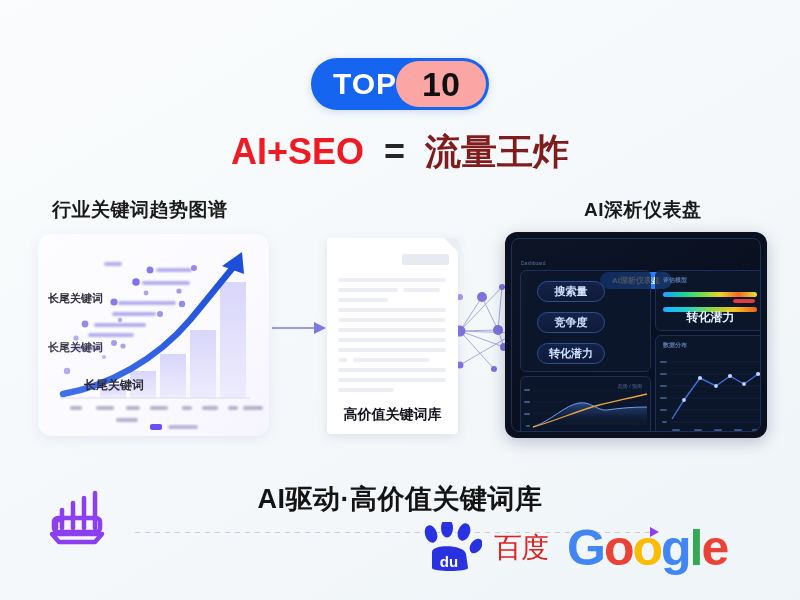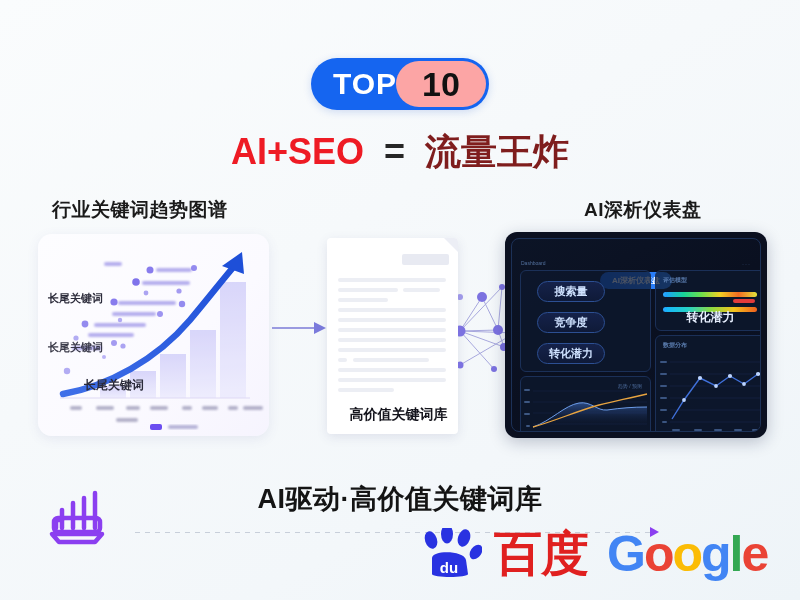--- a/index.html
+++ b/index.html
@@ -80,21 +80,21 @@
     position: absolute; right: 0; top: 0; width: 0; height: 0;
     border-left: 14px solid transparent; border-top: 14px solid #eceef5;
   }
   .doc-lines { position: absolute; left: 11px; top: 40px; width: 108px; }
   .dl { height: 4px; background: #eceef4; border-radius: 2px; margin-bottom: 6px; }
   .doc-head-block {
     position: absolute; right: 9px; top: 16px; width: 47px; height: 11px;
     background: #e8eaf2; border-radius: 2px;
   }
   .doc-caption {
-    position: absolute; left: 6px; bottom: 10px; width: 100%;
+    position: absolute; left: 0; bottom: 10px; width: 100%;
     text-align: center; font-size: 14px; font-weight: bold; color: #15151d;
   }
 
   
   .network { position: absolute; left: 458px; top: 275px; }
 
   
   .dash-outer {
     position: absolute; left: 505px; top: 232px;
     width: 262px; height: 206px;
@@ -176,21 +176,21 @@
     position: absolute; left: 135px; top: 532px; width: 515px; height: 1px;
     background: repeating-linear-gradient(90deg,#c8cfda 0 5px,transparent 5px 10px);
   }
   .divider-tip {
     position: absolute; left: 650px; top: 527px; width: 0; height: 0;
     border-left: 9px solid #8b3ff0; border-top: 5px solid transparent;
     border-bottom: 5px solid transparent;
   }
 
   .logos { position: absolute; left: 420px; top: 522px; display: flex; align-items: center; gap: 12px; }
-  .baidu-word { font-size: 48px; font-weight: bold; color: #e02020; letter-spacing: -1px; }
+  .baidu-word { font-size: 28px; font-weight: normal; color: #e02020; letter-spacing: -1px; }
   .google-word { font-size: 50px; font-weight: bold; letter-spacing: -2px; line-height: 1; margin-left: 7px; }
   .g1 { color: #4285F4; } .g2 { color: #EA4335; } .g3 { color: #FBBC05; }
   .g4 { color: #4285F4; } .g5 { color: #34A853; } .g6 { color: #EA4335; }
 </style>
 </head>
 <body>
 
 <div class="top-badge">
   <span class="top-badge-label">TOP</span>
   <span class="top-badge-num">10</span>

